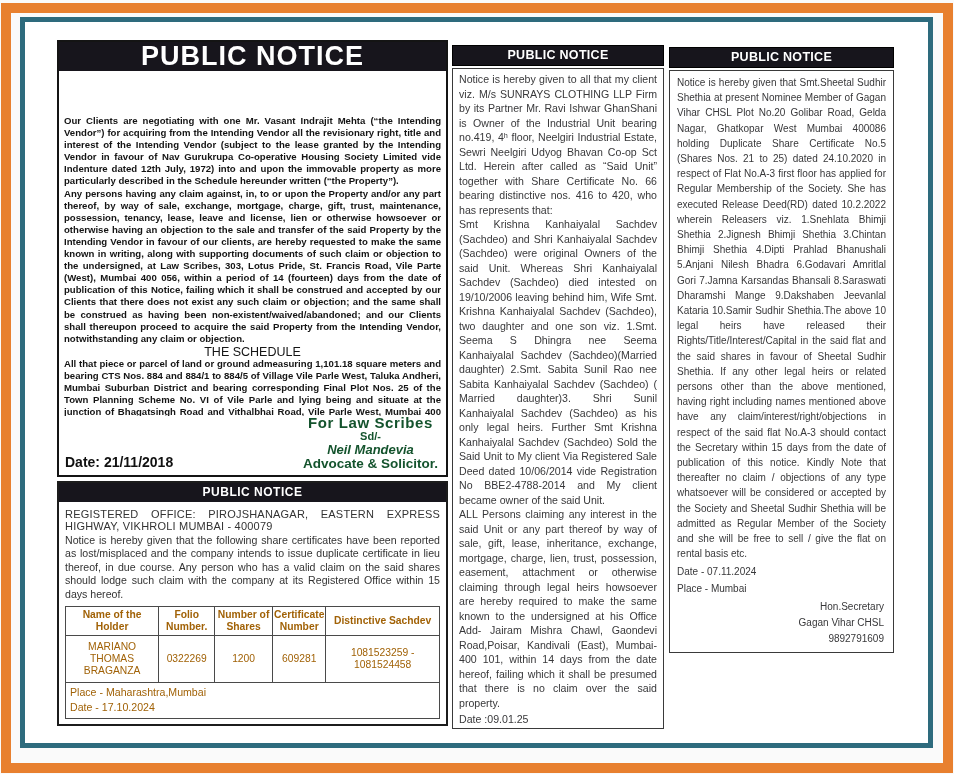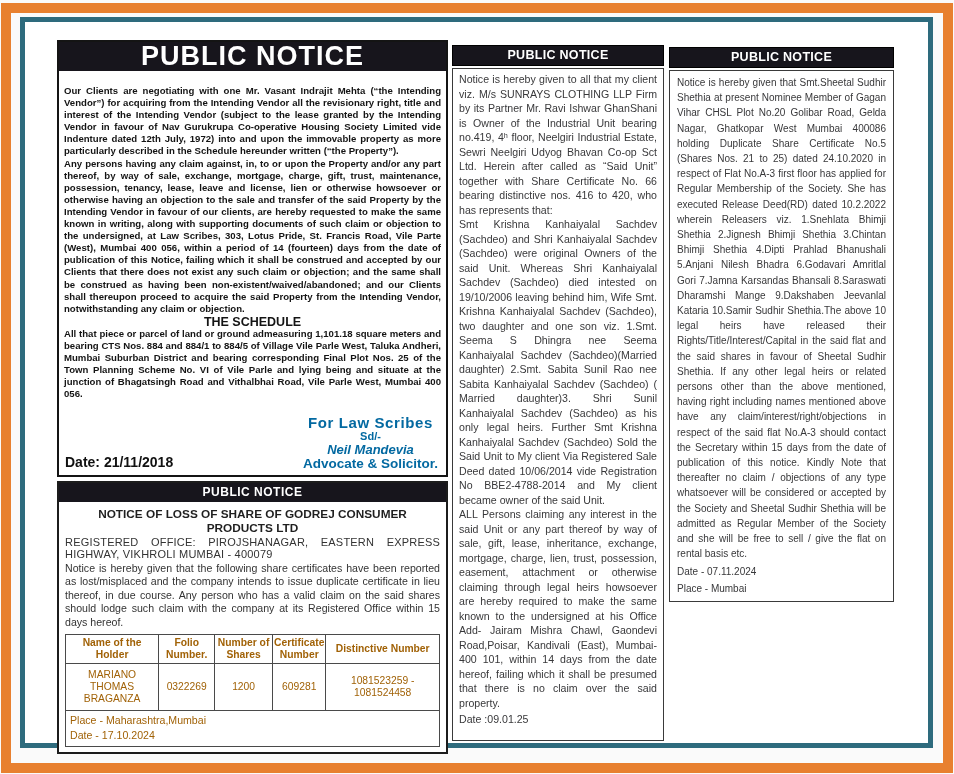--- a/index.html
+++ b/index.html
@@ -19,30 +19,30 @@
   .col { position:absolute; }
   .col1 { left:57px;  top:40px; width:391px; }
   .col2 { left:452px; top:45px; width:212px; }
   .col3 { left:669px; top:47px; width:225px; }
 
   
   .n1 { border:2px solid #141414; height:437px; display:flex; flex-direction:column;
         background:#fff; box-sizing:border-box; }
   .n1-bar { flex:none; background:#17151c; color:#fff; text-align:center;
             font-weight:bold; font-size:27px; line-height:29px; height:29px; letter-spacing:1px; }
-  .n1-body { flex:1 1 auto; overflow:hidden; padding:14px 5px 0 5px;
+  .n1-body { flex:1 1 auto; overflow:hidden; padding:4px 5px 0 5px;
              font-size:9.6px; font-weight:bold; line-height:12.1px;
-             text-align:justify; color:#141414; }
+             text-align:justify; color:#141414;margin-top:40px; }
   .n1-body p { margin:0; }
-  .n1-h  { text-align:center; font-size:12.5px; font-weight:bold; margin:1px 0 0; }
+  .n1-h  { text-align:center; font-size:12.5px; font-weight:normal; margin:1px 0 0; }
   .n1-sh { text-align:center; font-size:11.5px; font-weight:bold; margin:0 0 1px; }
   .n1-footer { flex:none; display:flex; align-items:flex-end; justify-content:space-between;
                padding:0 8px 5px 6px; }
   .n1-date { font-size:14px; font-weight:bold; color:#111;margin-top:33px; }
-  .n1-sign { text-align:center; font-weight:bold; line-height:13.5px; color:#0369a1; }
+  .n1-sign { text-align:center; font-weight:bold; line-height:13.5px; color:#14532d; }
   .n1-sign .s1 { font-size:15px; letter-spacing:0.6px; }
   .n1-sign .s2 { font-size:11px; }
   .n1-sign .s3 { font-size:13px;font-style:italic; }
   .n1-sign .s4 { font-size:13.5px; }
 
   
   .n2 { margin-top:4px; border:2px solid #1c1c1c; background:#fff; }
   .n2-bar { background:#17151c; color:#fff; font-weight:bold; font-size:12px;
             text-align:center; padding:2px 0 3px; letter-spacing:0.5px;
             border-bottom:2px solid #fff; }
@@ -54,21 +54,21 @@
   .n2 th, .n2 td { border:1.3px solid #4a4a4a; }
   .n2 th { font-size:10.3px; padding:2px 1px; line-height:12px; }
   .n2 td.v { font-size:10.3px; text-align:center; padding:5px 1px; line-height:12px; }
   .n2 td.pd { text-align:left; font-size:10.6px; padding:2px 4px 3px; line-height:15px; }
 
   
   .bar-sm { border:1.5px solid #000; background:#17151c; color:#fff; font-weight:bold;
             font-size:12.5px; text-align:center; padding:2px 0 3px; letter-spacing:0.3px; }
 
   
-  .box2 { border:1.5px solid #3a3a3a; margin-top:2px; padding:3px 6px 20px;
+  .box2 { border:1.5px solid #3a3a3a; margin-top:2px; padding:3px 6px 8px;
           font-size:10.6px; line-height:14.5px; text-align:justify; color:#38383a;
           max-height:648px; overflow:hidden; background:#fff; }
   .box2 p { margin:0; }
 
   
   .box3 { border:1.5px solid #3a3a3a; margin-top:2px; padding:4px 7px 5px;
           font-size:10px; line-height:15.2px; text-align:justify; color:#38383a;
           max-height:640px; overflow:hidden; background:#fff; }
   .box3 p { margin:0; }
   .meta-line { text-align:left; margin-top:2px; }
@@ -97,31 +97,30 @@
         <div class="s2">Sd/-</div>
         <div class="s3">Neil Mandevia</div>
         <div class="s4">Advocate &amp; Solicitor.</div>
       </div>
     </div>
   </div>
 
   <div class="n2">
     <div class="n2-bar">PUBLIC NOTICE</div>
     <div class="n2-content">
-      <div class="n2-title">NOTICE OF LOSS OF SHARE OF GODREJ CONSUMER PRODUCTS LTD</div>
       <div class="n2-office">REGISTERED OFFICE: PIROJSHANAGAR, EASTERN EXPRESS HIGHWAY, VIKHROLI MUMBAI - 400079</div>
       <div class="n2-body">Notice is hereby given that the following share certificates have been reported as lost/misplaced and the company intends to issue duplicate certificate in lieu thereof, in due course. Any person who has a valid claim on the said shares should lodge such claim with the company at its Registered Office within 15 days hereof.</div>
       <table>
         <thead>
           <tr>
             <th style="width:25%">Name of the Holder</th>
             <th style="width:15%">Folio Number.</th>
             <th style="width:15.5%">Number of Shares</th>
             <th style="width:14%">Certificate Number</th>
-            <th style="width:30.5%">Distinctive Number</th>
+            <th style="width:30.5%">Distinctive Sachdev</th>
           </tr>
         </thead>
         <tbody>
           <tr>
             <td class="v">MARIANO THOMAS BRAGANZA</td>
             <td class="v">0322269</td>
             <td class="v">1200</td>
             <td class="v">609281</td>
             <td class="v">1081523259 - 1081524458</td>
           </tr>
@@ -152,15 +151,20 @@
   </div>
 </div>
 
 <div class="col col3">
   <div>
     <div class="bar-sm">PUBLIC NOTICE</div>
     <div class="box3">
       <p>Notice is hereby given that Smt.Sheetal Sudhir Shethia at present Nominee Member of Gagan Vihar CHSL Plot No.20 Golibar Road, Gelda Nagar, Ghatkopar West Mumbai 400086 holding Duplicate Share Certificate No.5 (Shares  Nos.  21 to  25)  dated 24.10.2020 in respect of Flat No.A-3 first floor has applied for Regular Membership of the Society. She     has executed Release Deed(RD) dated 10.2.2022 wherein Releasers viz. 1.Snehlata Bhimji Shethia 2.Jignesh Bhimji Shethia 3.Chintan Bhimji Shethia 4.Dipti Prahlad Bhanushali 5.Anjani Nilesh Bhadra 6.Godavari Amritlal Gori 7.Jamna Karsandas Bhansali 8.Saraswati Dharamshi Mange 9.Dakshaben Jeevanlal Kataria 10.Samir Sudhir Shethia.The above 10 legal heirs have released their Rights/Title/Interest/Capital in the said flat and the said shares in favour of Sheetal Sudhir Shethia. If any other legal heirs or related persons other than the above mentioned, having right including names mentioned above have any claim/interest/right/objections in respect of the said flat No.A-3 should contact the Secretary within 15 days from the date of publication of this notice. Kindly Note that thereafter no claim / objections of any type whatsoever will be considered or accepted by the Society and Sheetal Sudhir Shethia will be admitted as Regular Member of the Society and she will be free to sell / give the flat on rental basis etc.</p>
       <div class="meta-line">Date - 07.11.2024</div>
       <div class="meta-line">Place - Mumbai</div>
+      <div class="sign3">
+        <div>Hon.Secretary</div>
+        <div>Gagan Vihar CHSL</div>
+        <div>9892791609</div>
+      </div>
     </div>
   </div>
 </div>
 
 </body></html>

